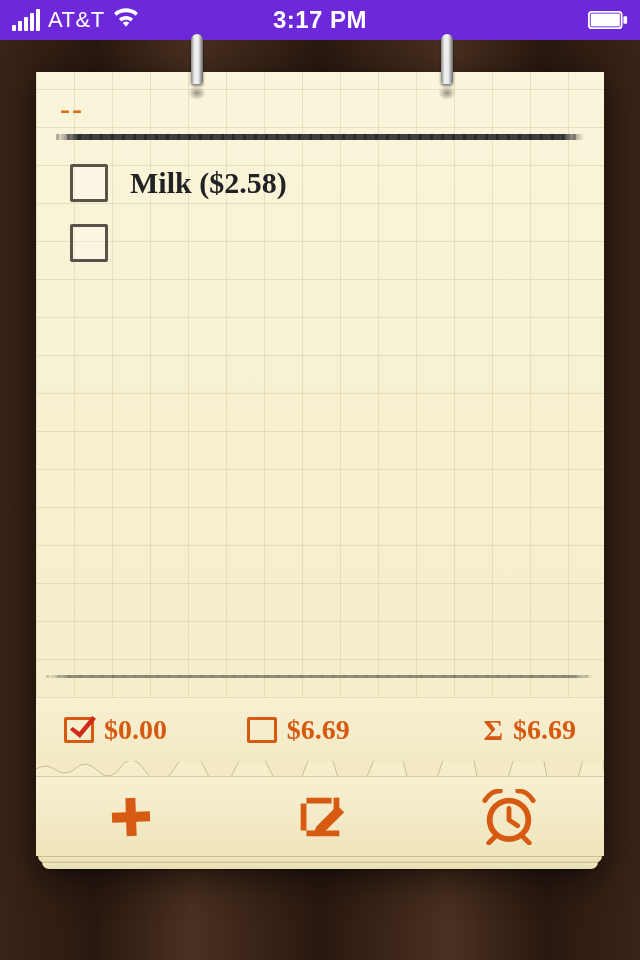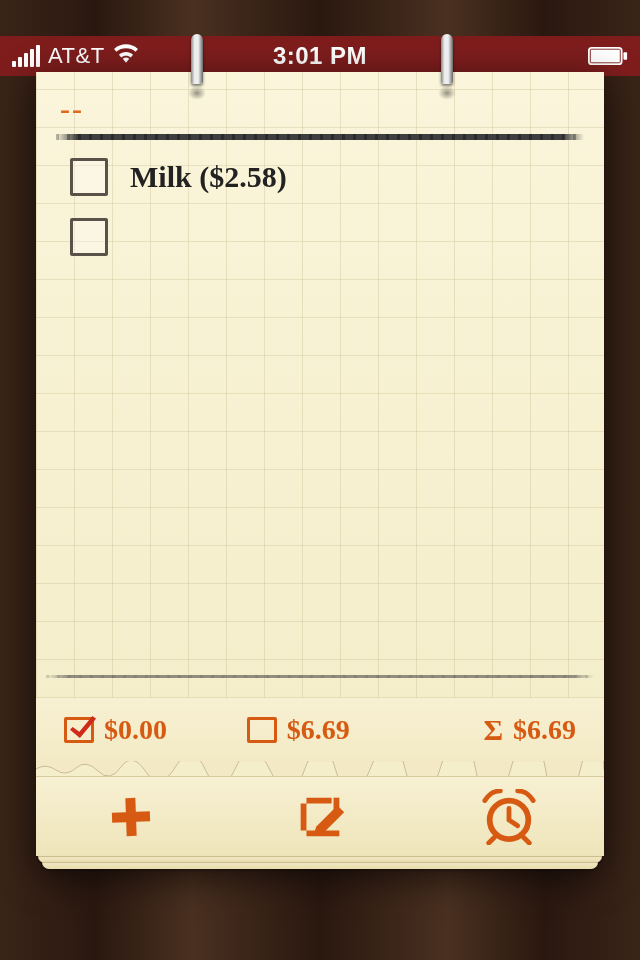--- a/index.html
+++ b/index.html
@@ -4,30 +4,29 @@
 <style>
   * { box-sizing: border-box; margin: 0; padding: 0; }
   html, body { width: 640px; height: 960px; overflow: hidden; font-family: "Comic Sans MS", "Marker Felt", cursive; }
   body {
     background: linear-gradient(90deg, #3a2418 0%, #2a1810 15%, #4a3020 30%, #2a1810 50%, #4a3020 70%, #2a1810 85%, #3a2418 100%);
   }
 
   
   .status-bar {
     height: 40px;
-    background: #7f1d1d;
+    background: #6d28d9;
     color: #fff;
     display: flex;
     align-items: center;
     justify-content: space-between;
     padding: 0 12px;
     font-family: -apple-system, Helvetica, Arial, sans-serif;
     font-size: 22px;
     font-weight: 500;
-    margin-top: 36px;
   }
   .status-left { display: flex; align-items: center; gap: 8px; }
   .status-right { display: flex; align-items: center; gap: 8px; }
   .signal-bars { display: inline-flex; align-items: flex-end; gap: 2px; }
   .signal-bars span { width: 4px; background: #fff; border-radius: 1px; }
   .signal-bars span:nth-child(1){height:6px}
   .signal-bars span:nth-child(2){height:10px}
   .signal-bars span:nth-child(3){height:14px}
   .signal-bars span:nth-child(4){height:18px}
   .signal-bars span:nth-child(5){height:22px}
@@ -132,21 +131,21 @@
     filter: blur(0.4px) contrast(1.1);
     position:relative;
   }
   .rough-divider::after{
     content:""; position:absolute; inset:0;
     background: repeating-linear-gradient(90deg, rgba(0,0,0,0.25) 0 3px, transparent 3px 11px);
     mix-blend-mode: overlay;
   }
   .rough-divider.thin { height:3px; opacity:0.55; }
 
-  .list { display:flex; flex-direction:column; gap: 22px; margin-top: 18px; }
+  .list { display:flex; flex-direction:column; gap: 22px; margin-top: 24px; }
   .list-item {
     display:flex; align-items:center; gap: 22px;
     padding-left: 4px;
   }
   .cb {
     width: 38px; height: 38px;
     border: 3px solid #5a5248;
     background: rgba(255,255,255,0.3);
     border-radius: 2px;
     flex-shrink:0;
@@ -231,21 +230,21 @@
         <span></span>
         <span></span>
     </span>
     <span class="carrier">AT&amp;T</span>
     <span class="wifi-icon">
       <svg viewBox="0 0 24 18">
           <path d="M12 18l3-3.7c-1.7-1.6-4.3-1.6-6 0L12 18zM5.5 10.6l2.1 2.6c2.5-2.3 6.3-2.3 8.8 0l2.1-2.6C14.9 7.3 9.1 7.3 5.5 10.6zM1 5.2l2.1 2.6C7.9 3.6 16.1 3.6 20.9 7.8L23 5.2C16.9-0.4 7.1-0.4 1 5.2z"></path>
         </svg>
     </span>
   </div>
-  <div class="clock">3:01 PM</div>
+  <div class="clock">3:17 PM</div>
   <div class="status-right">
     <span class="battery">
       <svg viewBox="0 0 44 20">
           <rect x="1" y="1" width="36" height="18" rx="3" fill="none" stroke="#fff" stroke-width="2"></rect>
           <rect x="3" y="3" width="32" height="14" fill="#fff"></rect>
           <rect x="39" y="6" width="4" height="8" rx="1" fill="#fff"></rect>
         </svg>
     </span>
   </div>
 </div>

